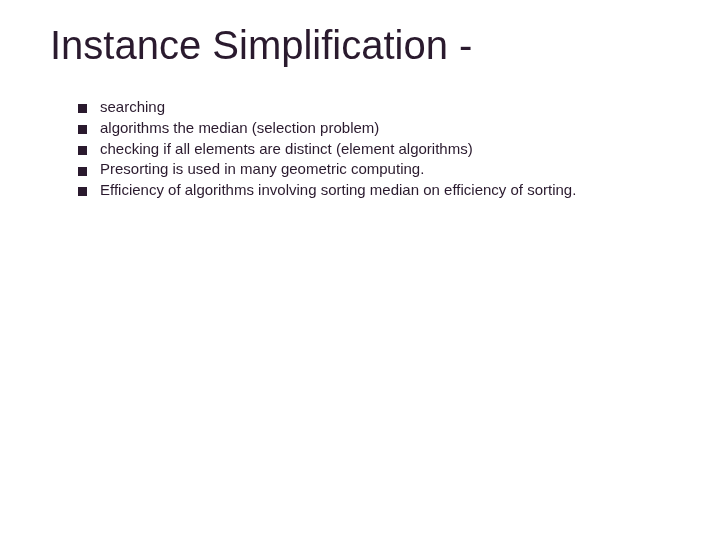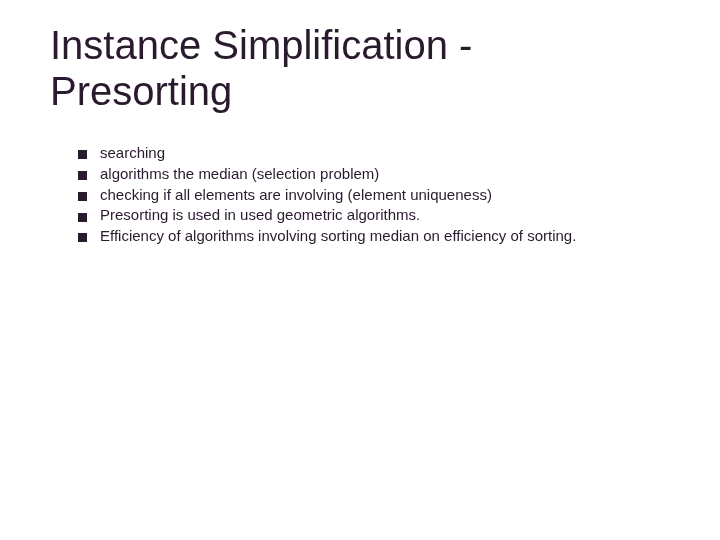--- a/index.html
+++ b/index.html
@@ -49,42 +49,41 @@
     height: 9px;
     background: #2a1a2e;
   }
 </style>
 </head>
 <body>
 
 <div class="slide">
   <h1 class="title">
     <span>Instance Simplification -</span><br>
-    <span>Presorting</span>
   </h1>
 
 
   <ul class="bullets">
     <li>
       <span class="sq"></span>
       <span>searching</span>
     </li>
     <li>
       <span class="sq"></span>
       <span>algorithms the median (selection problem)</span>
     </li>
     <li>
       <span class="sq"></span>
-      <span>checking if all elements  are involving (element uniqueness)</span>
+      <span>checking if all elements  are distinct (element algorithms)</span>
     </li>
     <li>
       <span class="sq"></span>
     </li>
     <li>
       <span class="sq"></span>
-      <span>Presorting is used in used geometric algorithms.</span>
+      <span>Presorting is used in many geometric computing.</span>
     </li>
     <li>
       <span class="sq"></span>
       <span>Efficiency of algorithms involving sorting median on efficiency of sorting.</span>
     </li>
   </ul>
 </div>
 
 </body></html>

